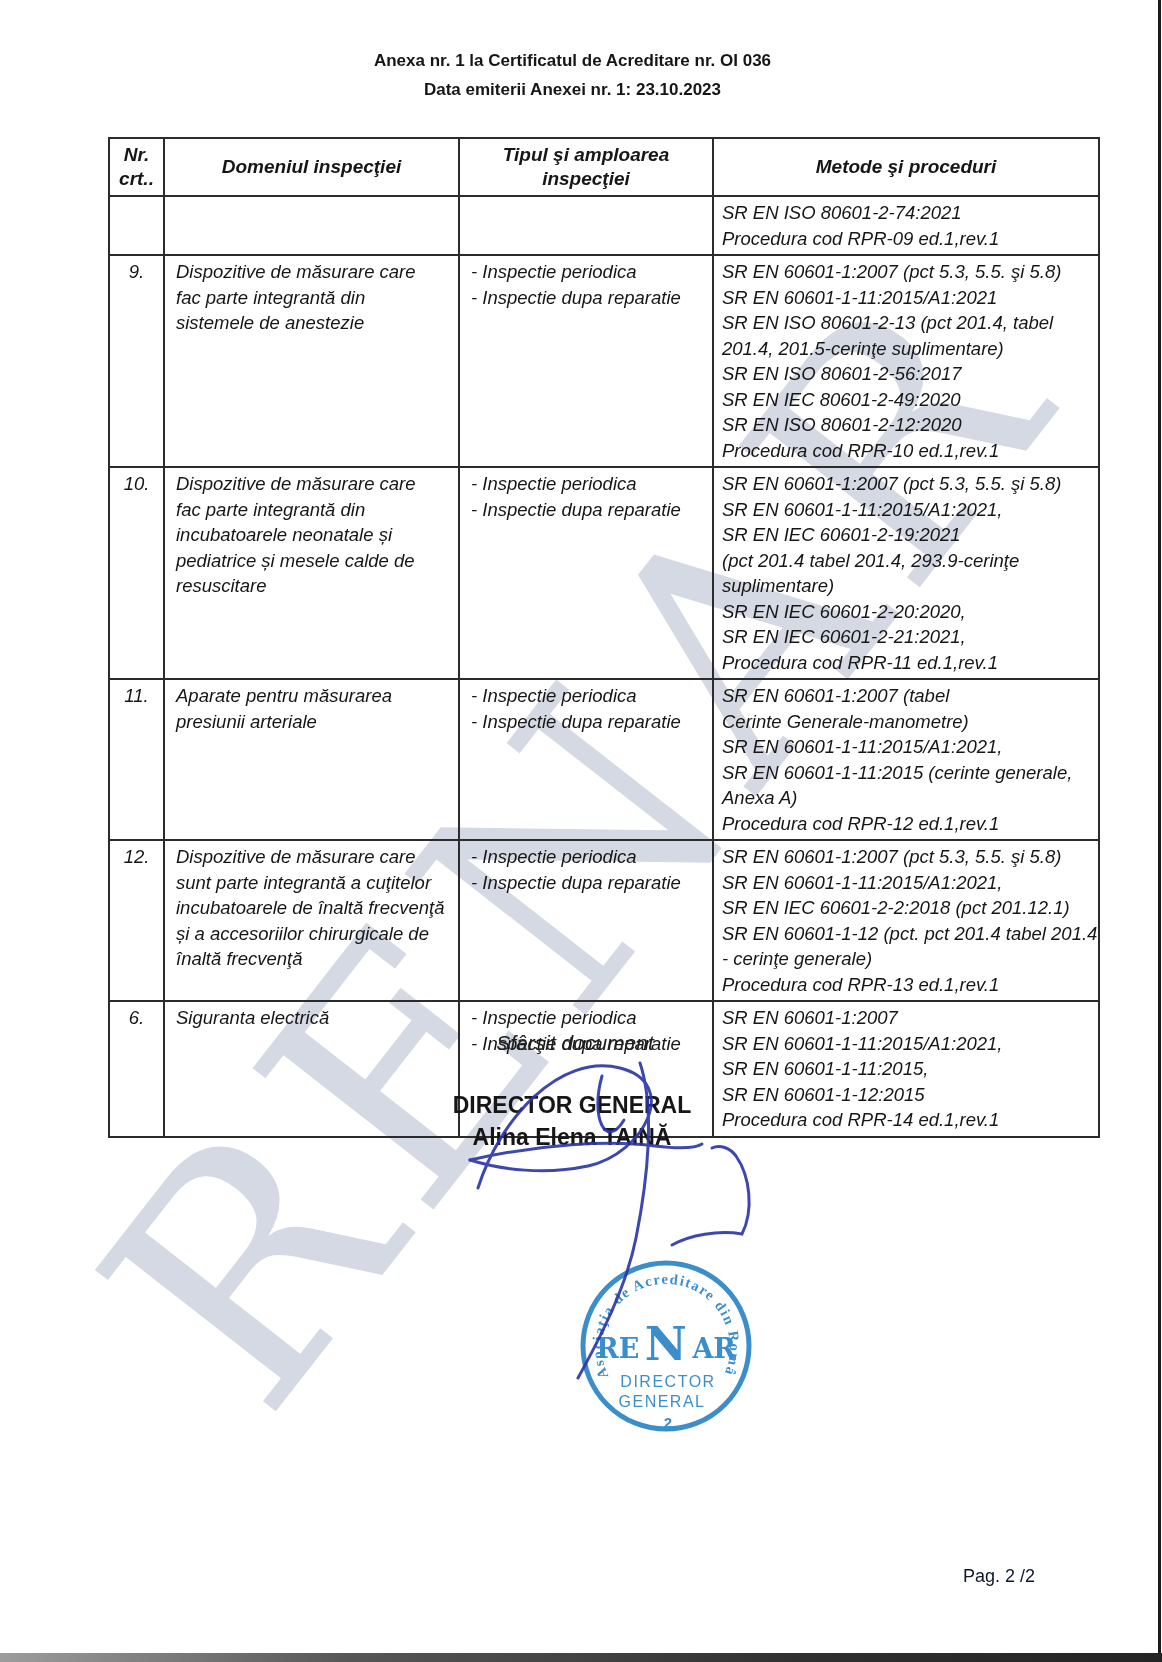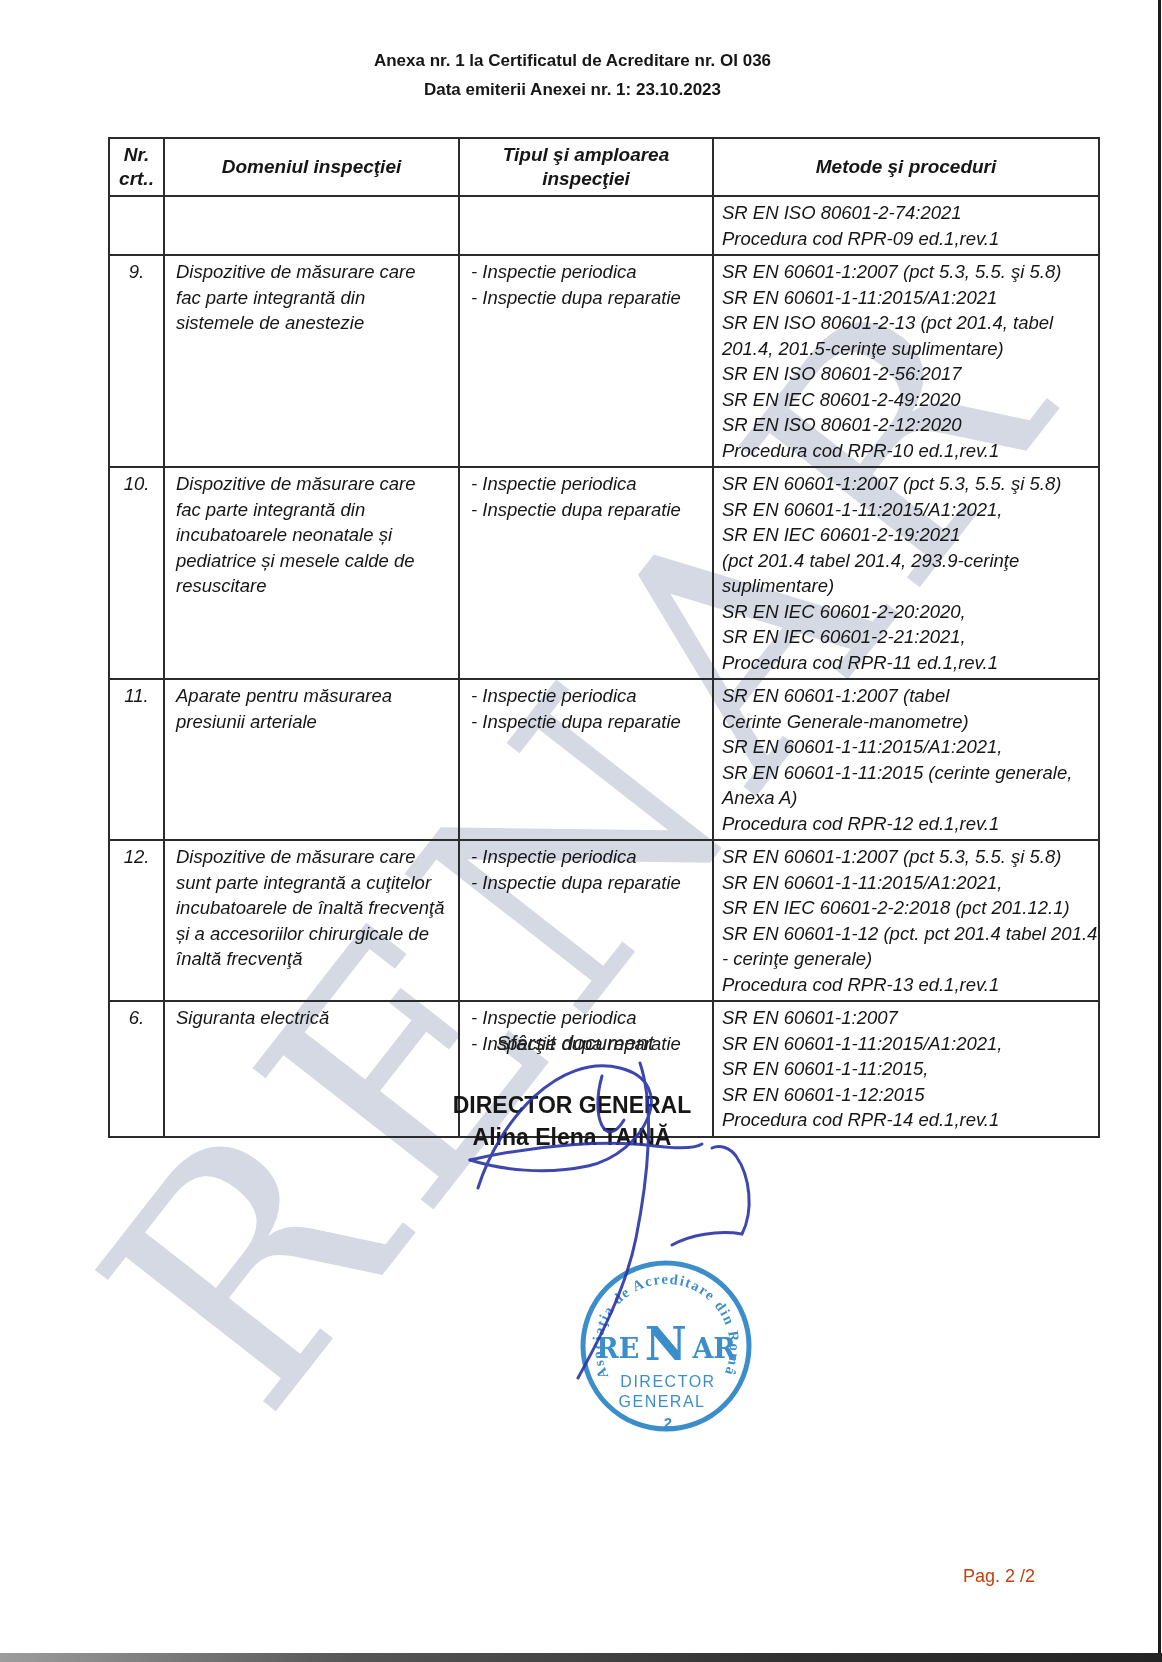--- a/index.html
+++ b/index.html
@@ -109,21 +109,21 @@
     text-align: center;
     font-weight: bold;
     font-size: 23px;
     line-height: 32px;
     color: #161616;
   }
   .page-number {
     position: absolute;
     left: 963px; top: 1566px;
     font-size: 18px;
-    color: #c2410c;
+    color: #0f172a;
   }
 
   
   .signature-svg {
     position: absolute;
     left: 440px; top: 1048px;
     z-index: 3;
   }
   .stamp-svg {
     position: absolute;

